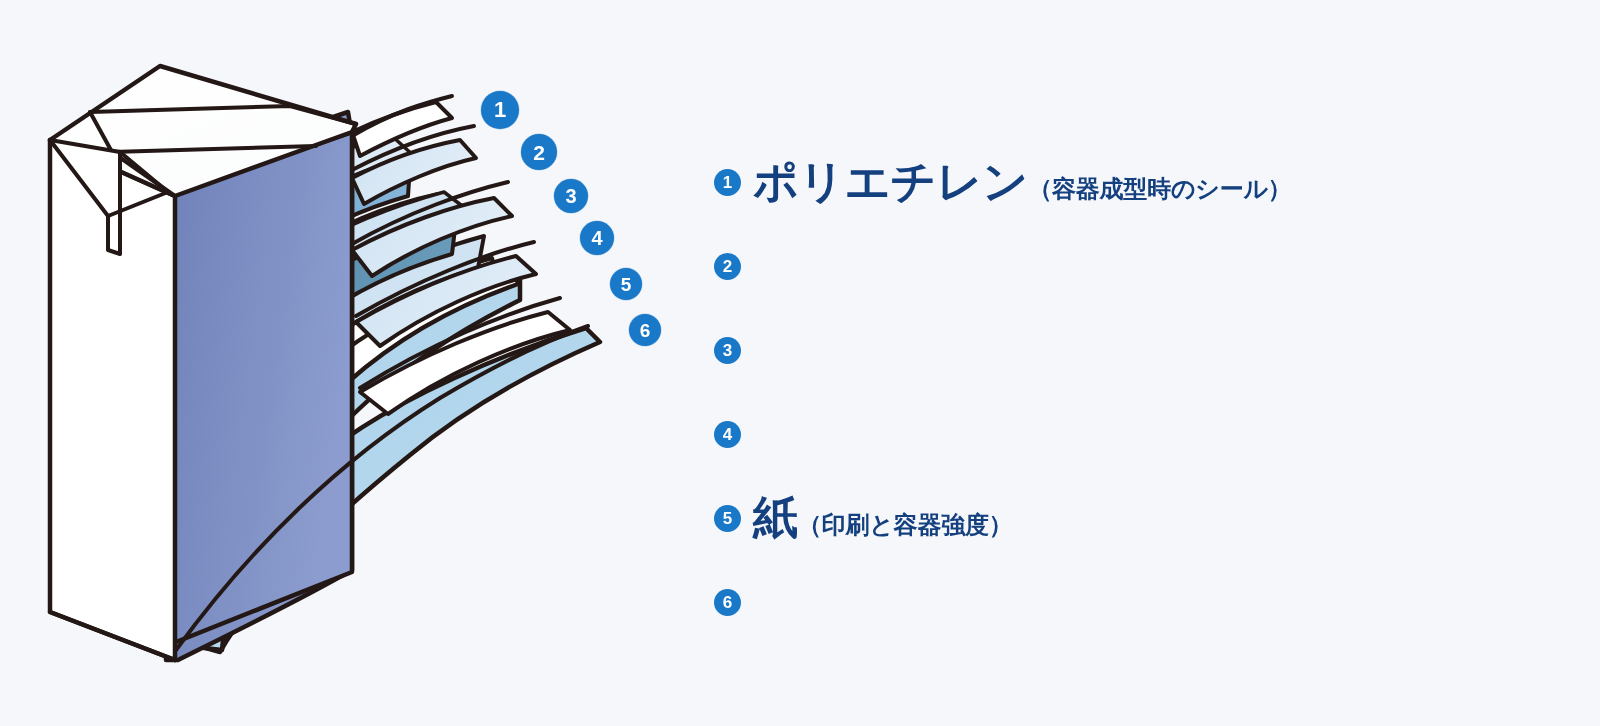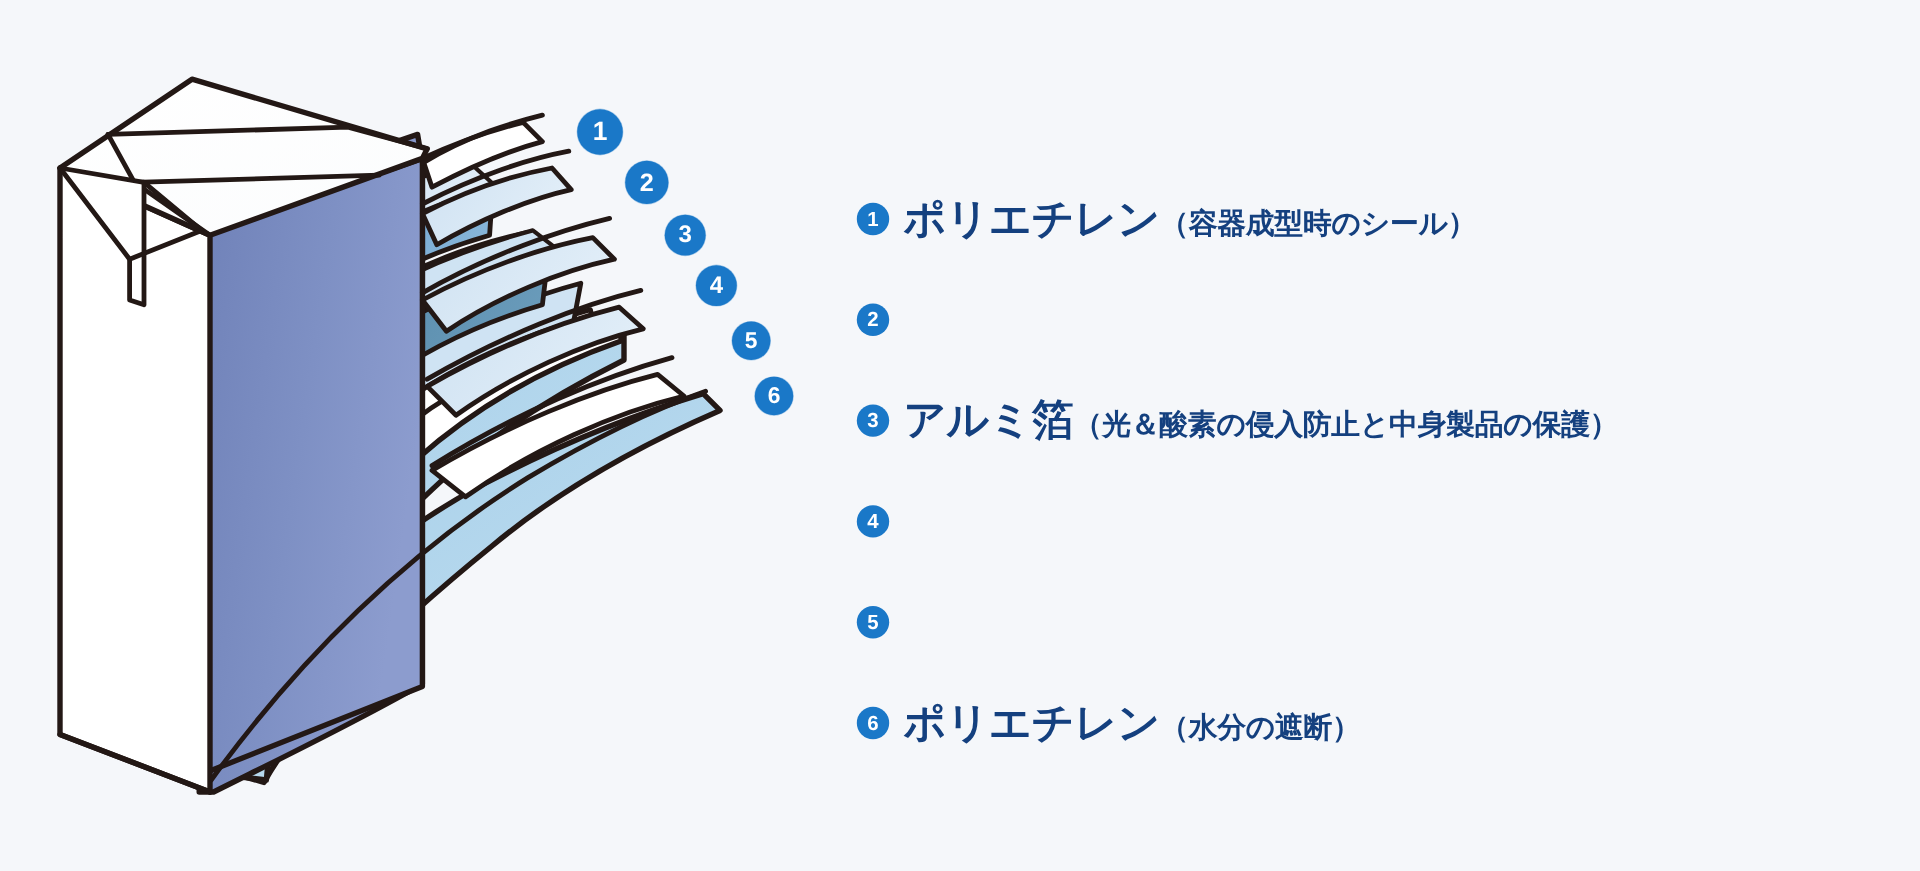--- a/index.html
+++ b/index.html
@@ -78,21 +78,21 @@
     line-height: 1;
     margin-right: 12px;
     -webkit-font-smoothing: antialiased;
   }
   .legend-text {
     color: #14407f;
     font-weight: bold;
     letter-spacing: -0.2px;
   }
   .legend-main {
-    font-size: 35px;
+    font-size: 45px;
   }
   .legend-paren {
     font-size: 24px;
   }
 </style>
 </head>
 <body>
 
 <div id="stage">
 
@@ -321,40 +321,37 @@
     <div class="legend-row">
       <div class="legend-badge">
         <span>2</span>
       </div>
     </div>
 
     <div class="legend-row">
       <div class="legend-badge">
         <span>3</span>
       </div>
+    </div>
+
+    <div class="legend-row">
+      <div class="legend-badge">
+        <span>4</span>
+      </div>
+    </div>
+
+    <div class="legend-row">
+      <div class="legend-badge">
+        <span>5</span>
+      </div>
       <div class="legend-text">
-        <span class="legend-main">アルミ箔</span><span class="legend-paren">（光＆酸素の侵入防止と中身製品の保護）</span>
-      </div>
-    </div>
-
-    <div class="legend-row">
-      <div class="legend-badge">
-        <span>4</span>
-      </div>
-    </div>
-
-    <div class="legend-row">
-      <div class="legend-badge">
-        <span>5</span>
+        <span class="legend-main">紙</span><span class="legend-paren">（印刷と容器強度）</span>
       </div>
     </div>
 
     <div class="legend-row">
       <div class="legend-badge">
         <span>6</span>
-      </div>
-      <div class="legend-text">
-        <span class="legend-main">ポリエチレン</span><span class="legend-paren">（水分の遮断）</span>
       </div>
     </div>
 
   </div>
 </div>
 
 </body></html>

